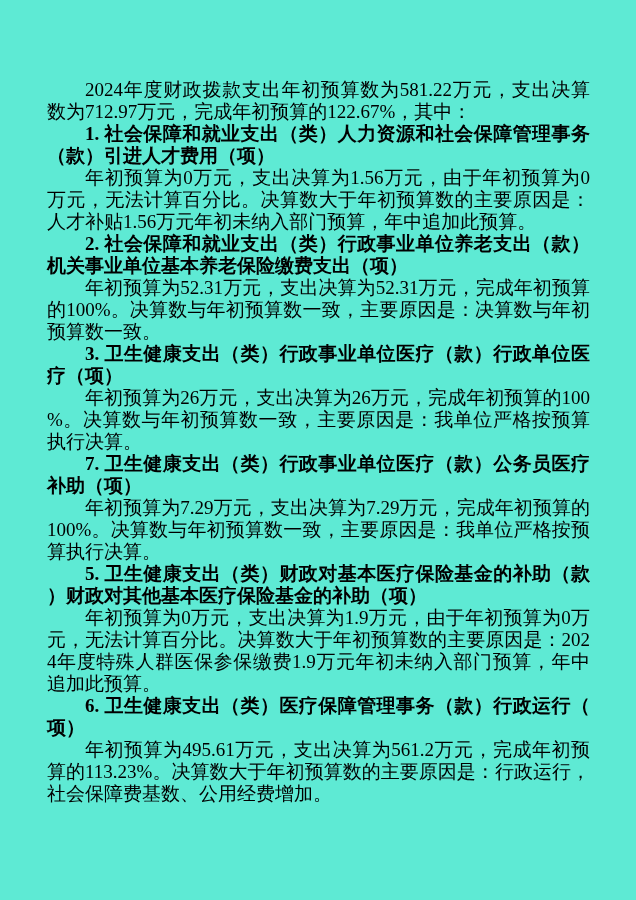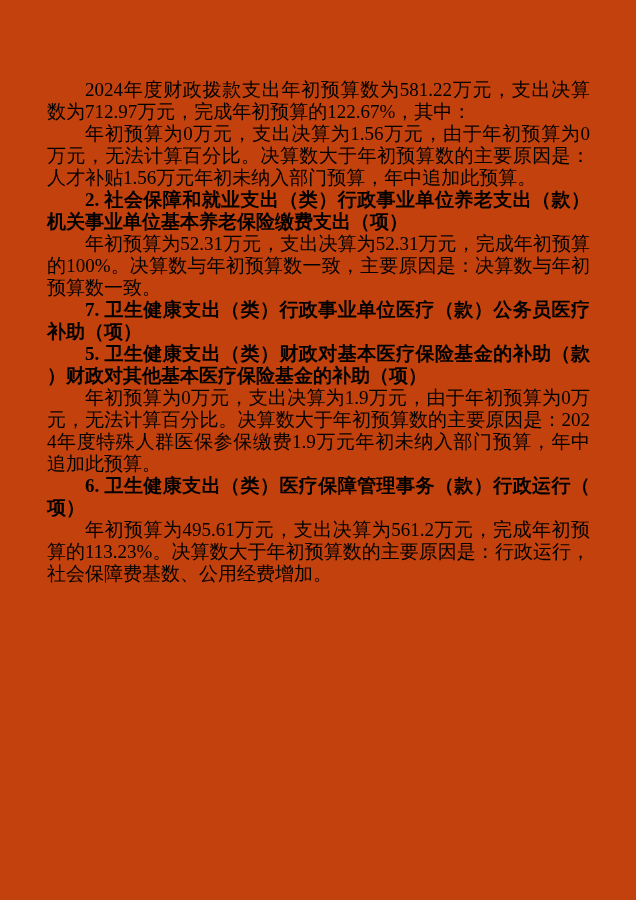--- a/index.html
+++ b/index.html
@@ -4,21 +4,21 @@
 <style>
   html, body {
     margin: 0;
     padding: 0;
     background: #ffffff;
   }
   .page {
     position: relative;
     width: 636px;
     height: 900px;
-    background: #c2410c;
+    background: #5eead4;
     overflow: hidden;
   }
   .content {
     position: absolute;
     left: 47px;
     top: 79px;
     width: 543px;
     color: #000000;
     font-family: "Liberation Serif", "DejaVu Serif", serif;
     font-size: 19px;
@@ -36,22 +36,26 @@
   .para.heading {
     font-weight: bold;
   }
 </style>
 </head>
 <body>
 
 <div class="page">
   <div class="content">
       <p class="para body">2024年度财政拨款支出年初预算数为581.22万元，支出决算数为712.97万元，完成年初预算的122.67%，其中：</p>
+      <p class="para heading">1. 社会保障和就业支出（类）人力资源和社会保障管理事务（款）引进人才费用（项）</p>
       <p class="para body">年初预算为0万元，支出决算为1.56万元，由于年初预算为0万元，无法计算百分比。决算数大于年初预算数的主要原因是：人才补贴1.56万元年初未纳入部门预算，年中追加此预算。</p>
       <p class="para heading">2. 社会保障和就业支出（类）行政事业单位养老支出（款）机关事业单位基本养老保险缴费支出（项）</p>
       <p class="para body">年初预算为52.31万元，支出决算为52.31万元，完成年初预算的100%。决算数与年初预算数一致，主要原因是：决算数与年初预算数一致。</p>
+      <p class="para heading">3. 卫生健康支出（类）行政事业单位医疗（款）行政单位医疗（项）</p>
+      <p class="para body">年初预算为26万元，支出决算为26万元，完成年初预算的100%。决算数与年初预算数一致，主要原因是：我单位严格按预算执行决算。</p>
       <p class="para heading">7. 卫生健康支出（类）行政事业单位医疗（款）公务员医疗补助（项）</p>
+      <p class="para body">年初预算为7.29万元，支出决算为7.29万元，完成年初预算的100%。决算数与年初预算数一致，主要原因是：我单位严格按预算执行决算。</p>
       <p class="para heading">5. 卫生健康支出（类）财政对基本医疗保险基金的补助（款）财政对其他基本医疗保险基金的补助（项）</p>
       <p class="para body">年初预算为0万元，支出决算为1.9万元，由于年初预算为0万元，无法计算百分比。决算数大于年初预算数的主要原因是：2024年度特殊人群医保参保缴费1.9万元年初未纳入部门预算，年中追加此预算。</p>
       <p class="para heading">6. 卫生健康支出（类）医疗保障管理事务（款）行政运行（项）</p>
       <p class="para body">年初预算为495.61万元，支出决算为561.2万元，完成年初预算的113.23%。决算数大于年初预算数的主要原因是：行政运行，社会保障费基数、公用经费增加。</p>
     </div>
 </div>
 
 </body></html>

